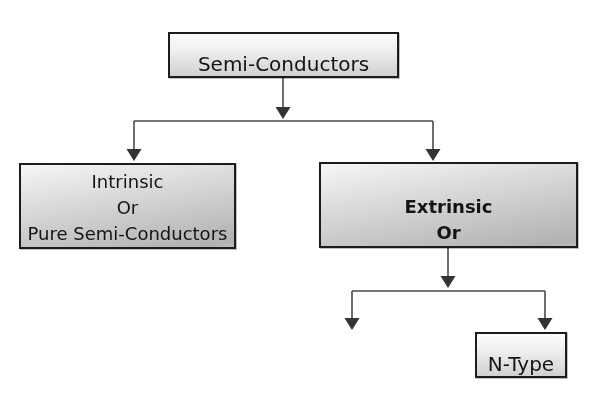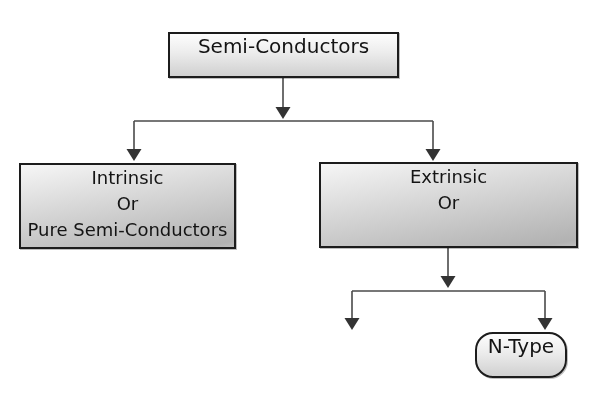--- a/index.html
+++ b/index.html
@@ -23,51 +23,50 @@
     height: 409px;
     pointer-events: none;
   }
   .node {
     position: absolute;
     box-sizing: border-box;
     border: 2px solid #1c1c1c;
     display: flex;
     flex-direction: column;
     align-items: center;
-    justify-content: flex-start;
+    justify-content: flex-end;
     text-align: center;
     color: #141414;
     box-shadow: 1px 1px 0 rgba(0,0,0,0.25);
   }
   .node-light {
     background: linear-gradient(to bottom, #fdfdfd 0%, #ececec 45%, #d0d0d0 100%);
   }
   .node-dark {
     background: linear-gradient(170deg, #f6f6f6 0%, #d9d9d9 40%, #b2b2b2 95%, #bcbcbc 100%);
   }
   .node-root {
     left: 168px; top: 32px; width: 231px; height: 46px;
     font-size: 20px;
   }
   .node-intrinsic {
     left: 19px; top: 163px; width: 217px; height: 86px;
     font-size: 18px; line-height: 1.45;
   }
   .node-extrinsic {
     left: 319px; top: 162px; width: 259px; height: 86px;
-    font-size: 18px; line-height: 1.45;
+    font-size: 18px; line-height: 1.45; font-weight: bold;
   }
   .node-ptype {
     left: 331px; top: 332px; width: 92px; height: 46px;
     font-size: 20px;
   }
   .node-ntype {
     left: 475px; top: 332px; width: 92px; height: 46px;
     font-size: 20px;
-    border-radius: 18px;
   }
   .node-label, .node-line { display: block; }
 </style>
 </head>
 <body>
 
 <div class="stage">
 
   <svg class="connectors" viewBox="0 0 600 409" xmlns="http://www.w3.org/2000/svg">
 

